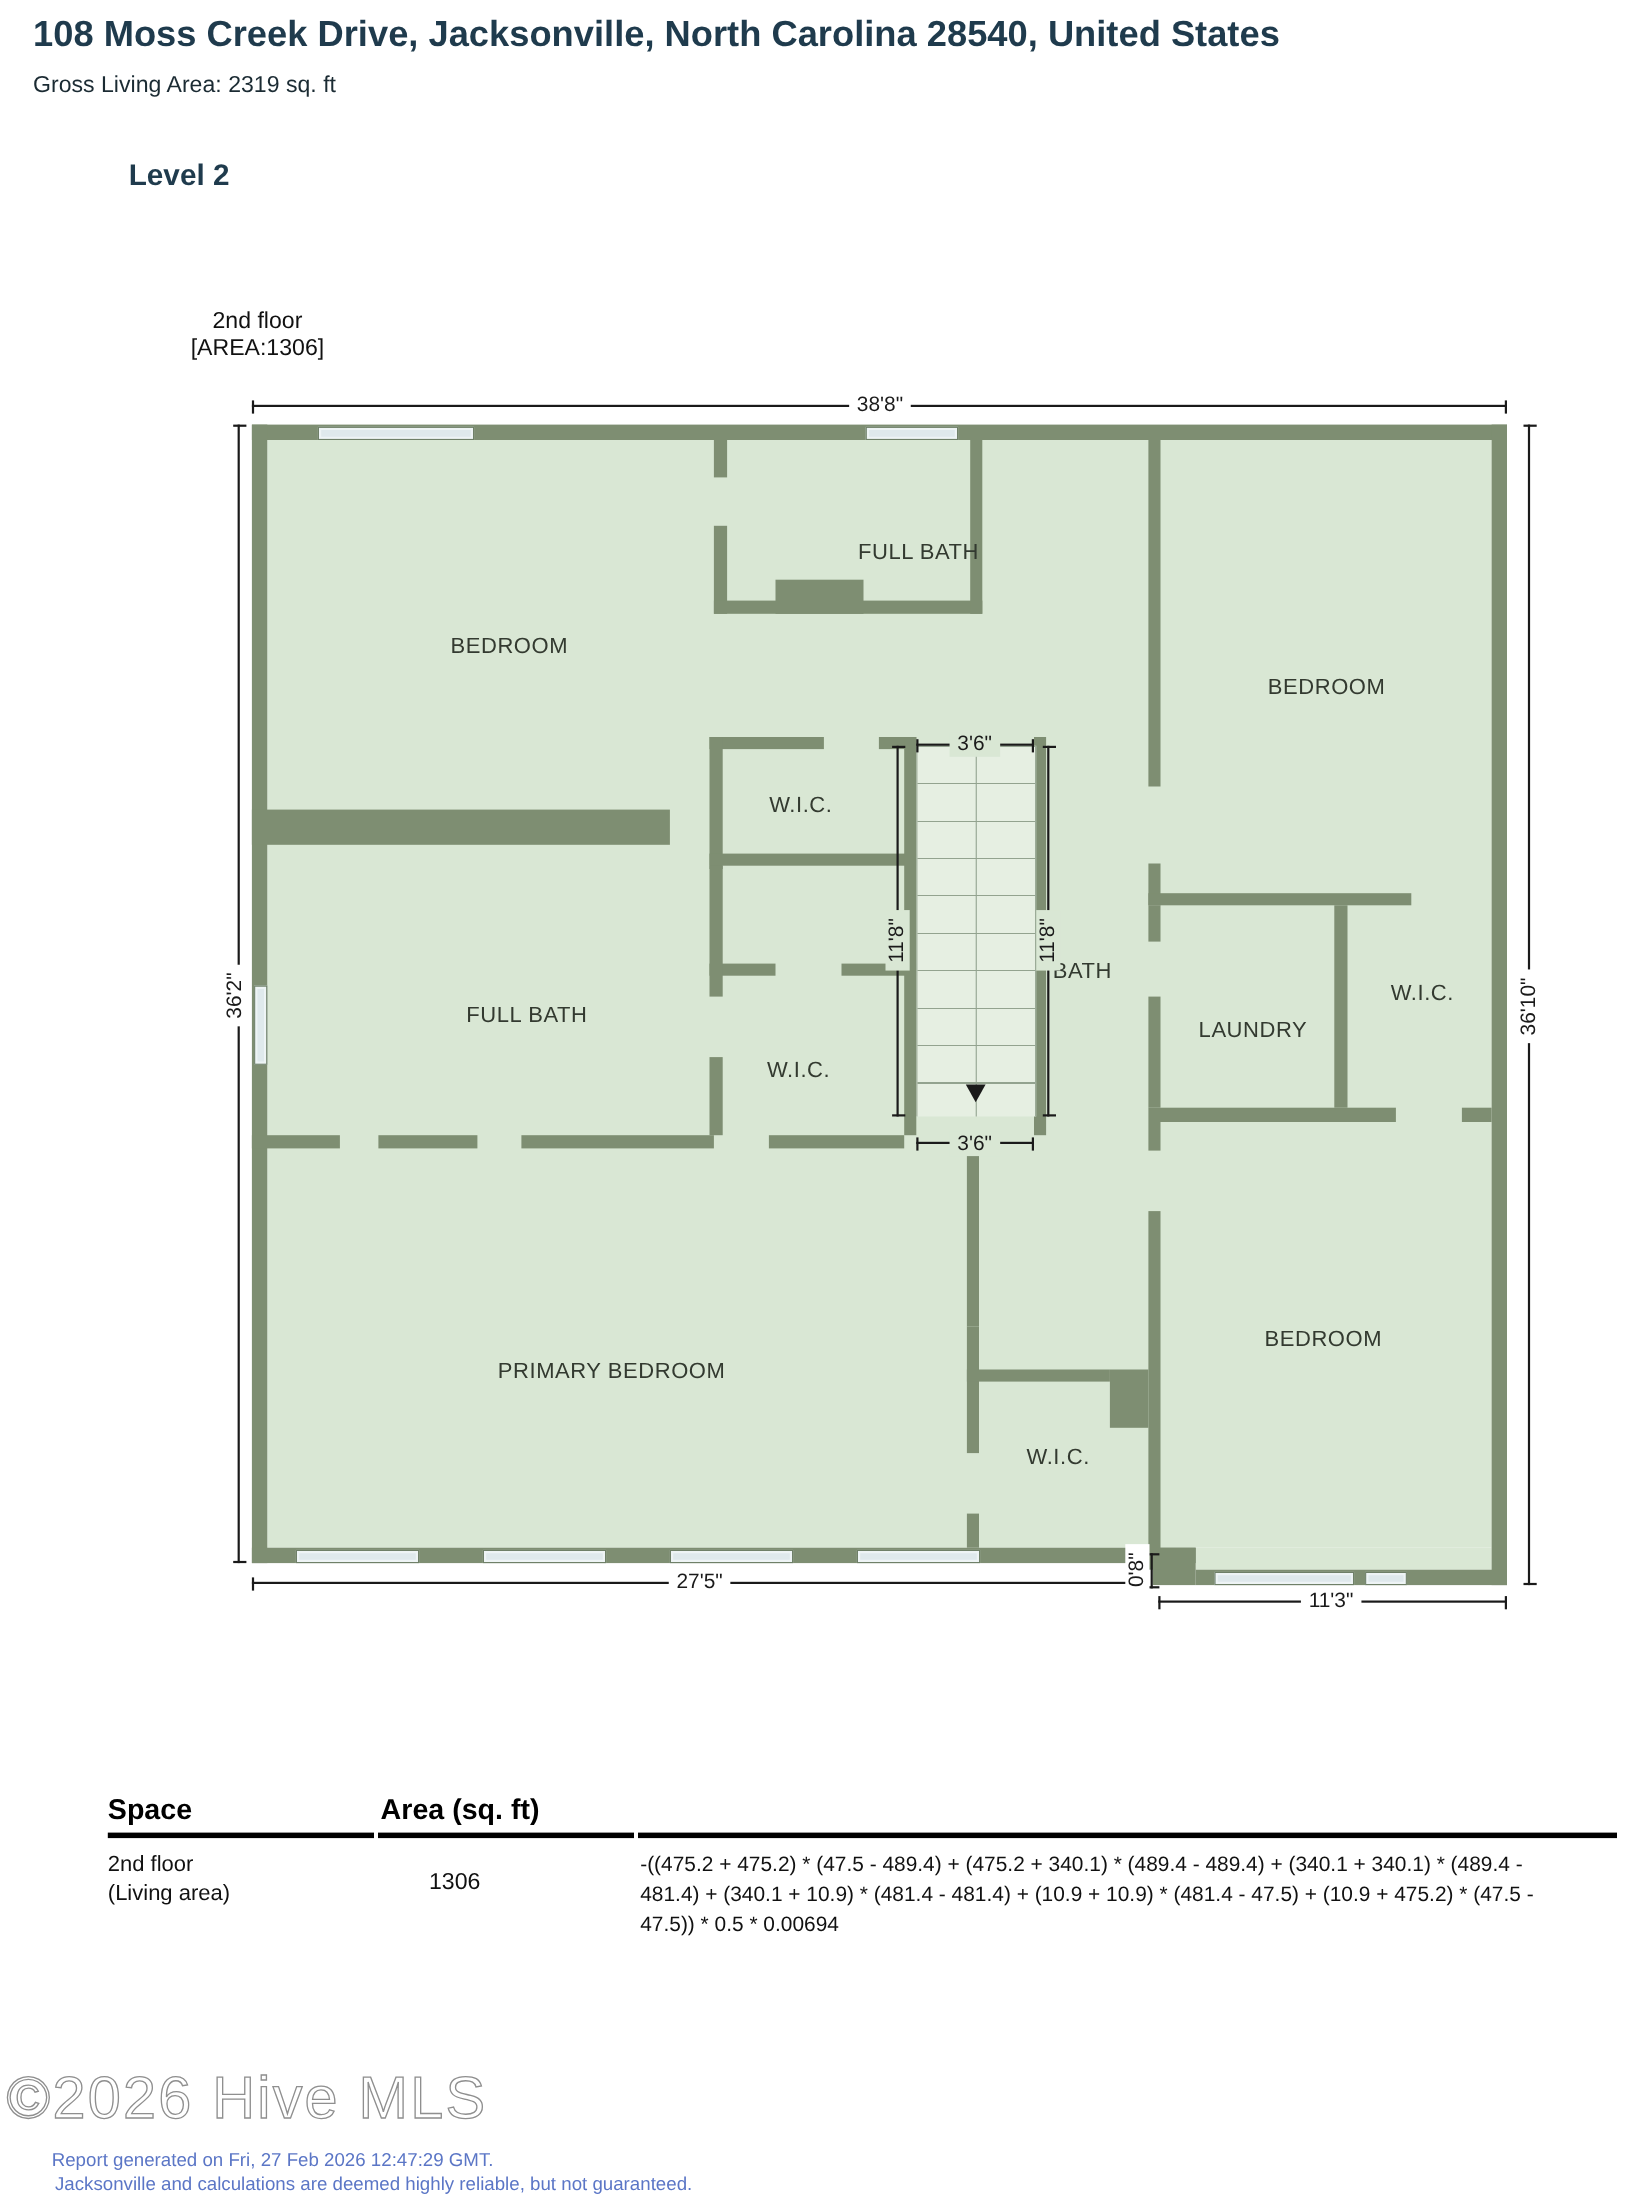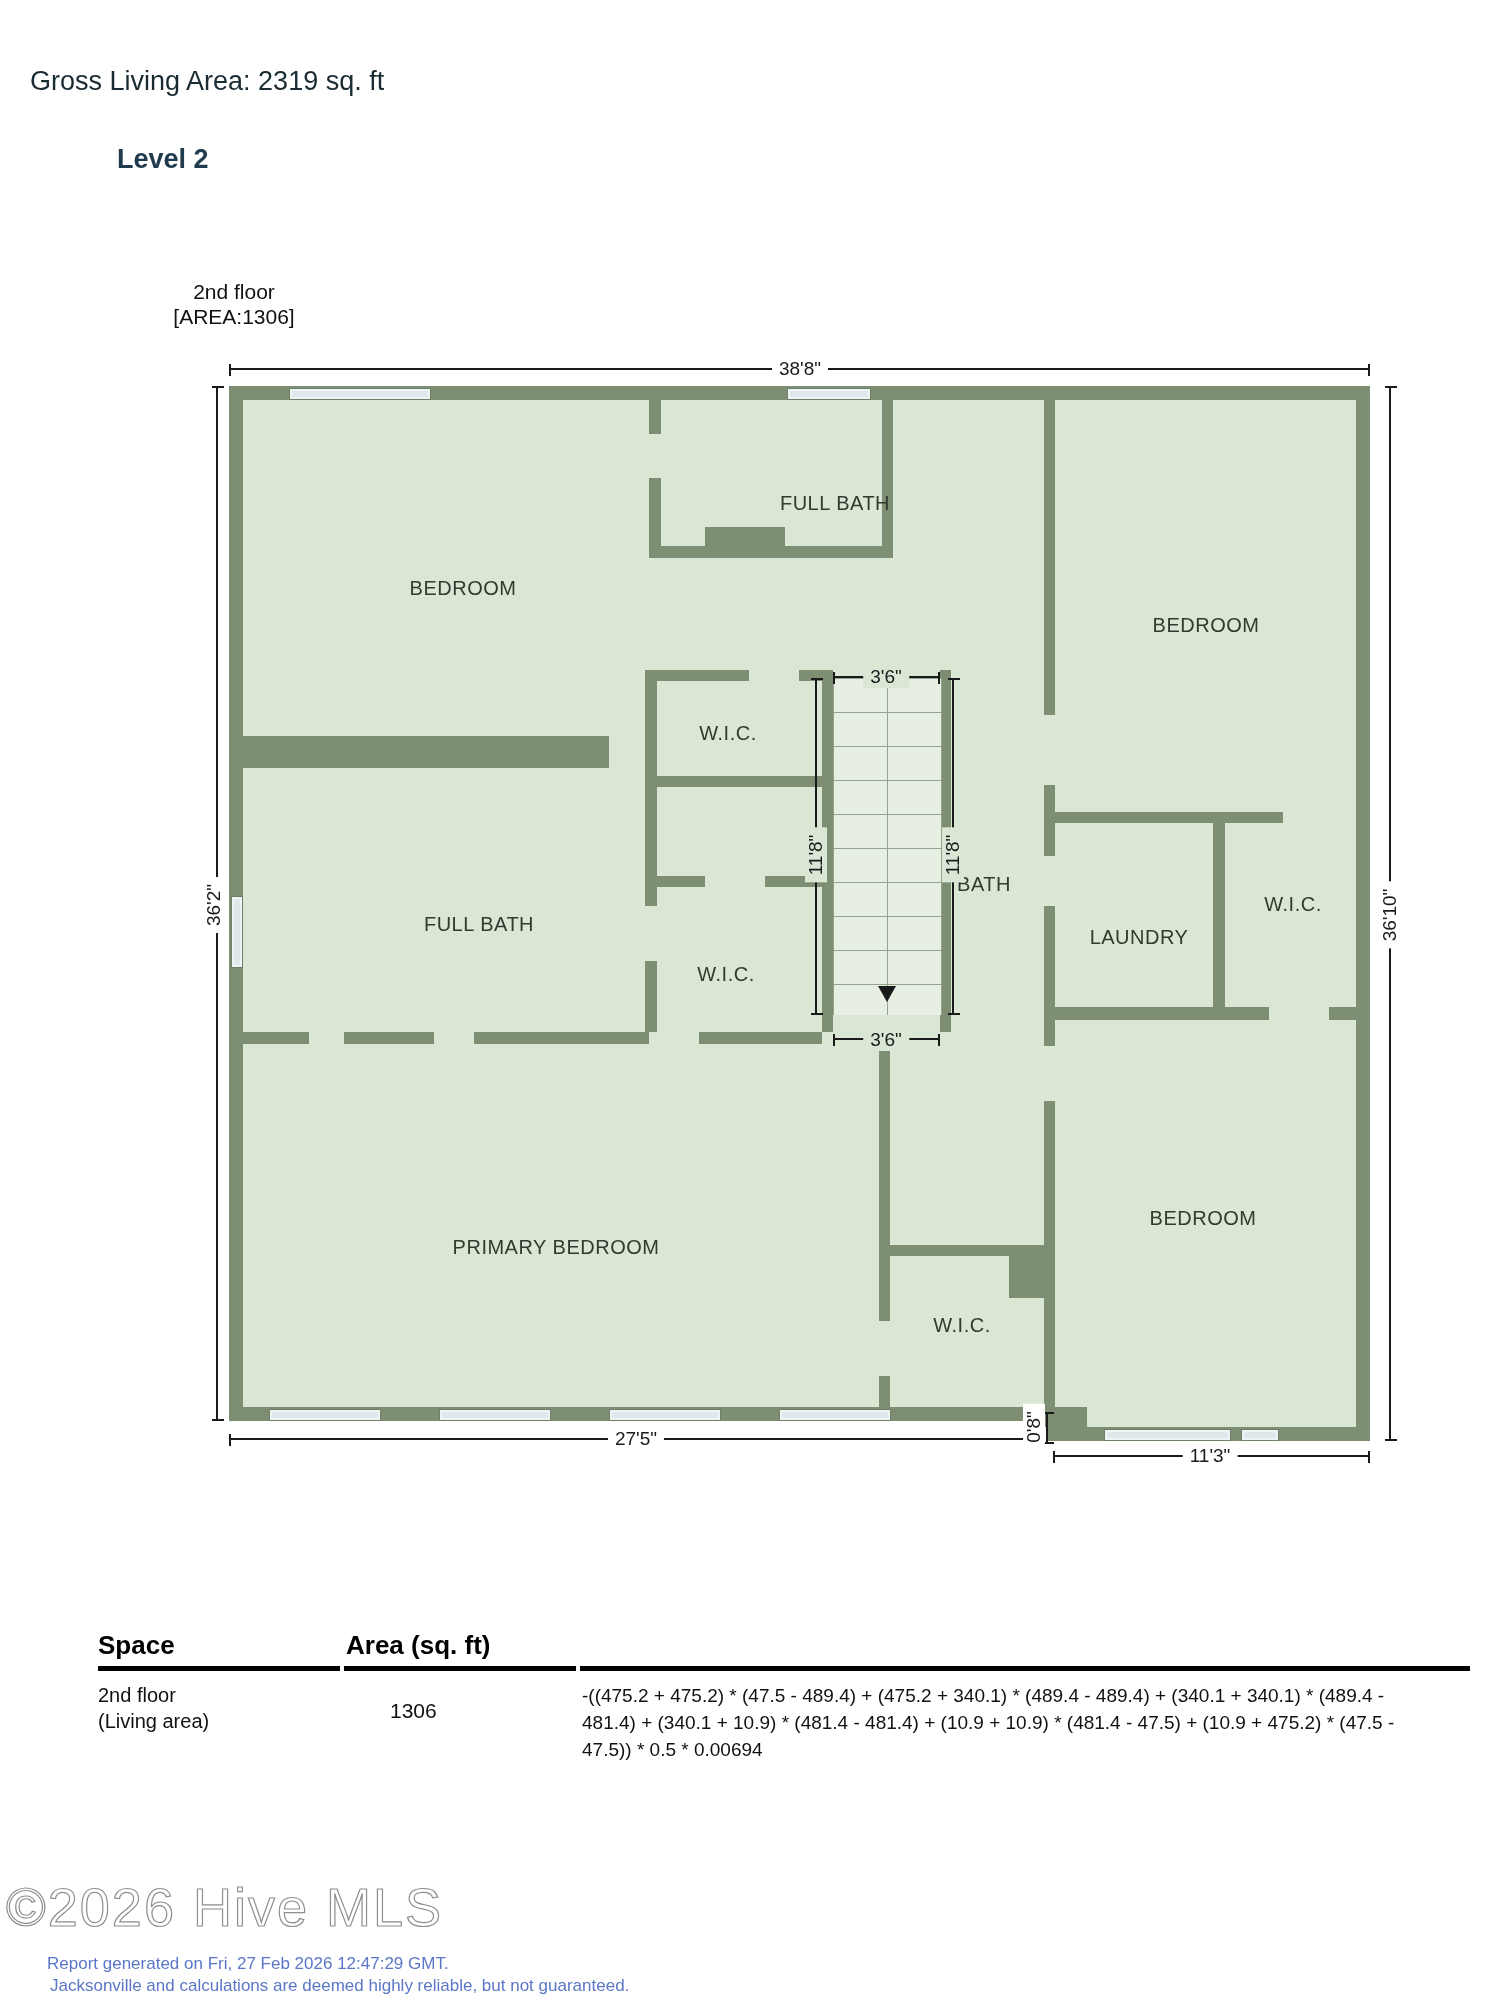--- a/index.html
+++ b/index.html
@@ -1,21 +1,21 @@
 <!DOCTYPE html>
 <html><head>
 <meta charset="utf-8">
 <style>
   html,body{margin:0;padding:0;background:#fff;}
   #page{position:relative;width:1502px;height:2000px;background:#ffffff;overflow:hidden;
         font-family:"Liberation Sans",sans-serif;}
   .abs{position:absolute;}
   
   #title{left:30px;top:12px;font-size:33px;font-weight:bold;color:#1f3b4d;white-space:nowrap;}
-  #subtitle{left:30px;top:66px;font-size:27px;color:#1b2b33;}
+  #subtitle{left:30px;top:66px;font-size:21px;color:#1b2b33;}
   #level{left:117px;top:144px;font-size:27px;font-weight:bold;color:#1f3b4d;}
   #floor-tag{left:234px;top:279px;transform:translateX(-50%);text-align:center;
              font-size:21px;line-height:25px;color:#111;}
   
   #plan{left:229px;top:386px;width:1141px;height:1055px;}
   .floor{position:absolute;background:#d9e7d4;}
   .w{position:absolute;background:#7e8e72;}
   .win{position:absolute;background:#dfe9ec;border:1px solid #6f8068;box-shadow:inset 0 0 0 2px #eef4f5;}
   .room-label{position:absolute;transform:translate(-50%,-50%);font-size:20px;letter-spacing:.5px;
               color:#333a30;white-space:nowrap;}
@@ -49,20 +49,21 @@
   
   #watermark{left:6px;top:1876px;font-size:54px;letter-spacing:2px;color:transparent;
              -webkit-text-stroke:1.2px #8f8f8f;white-space:nowrap;font-family:"Liberation Sans",sans-serif;}
   .foot-line{font-size:17px;color:#5b76c6;}
 </style>
 </head>
 <body>
 
 <div id="page">
 
+  <div class="abs" id="title">108 Moss Creek Drive, Jacksonville, North Carolina 28540, United States</div>
   <div class="abs" id="subtitle">Gross Living Area: 2319 sq. ft</div>
   <div class="abs" id="level">Level 2</div>
 
   <div class="abs" id="floor-tag">
     <div>2nd floor</div>
     <div>[AREA:1306]</div>
   </div>
 
   <div class="abs" id="plan">
 

